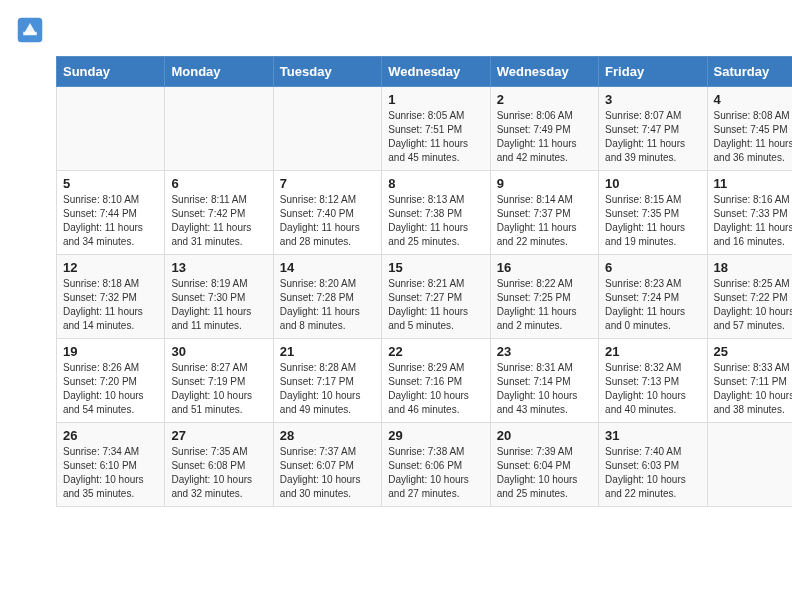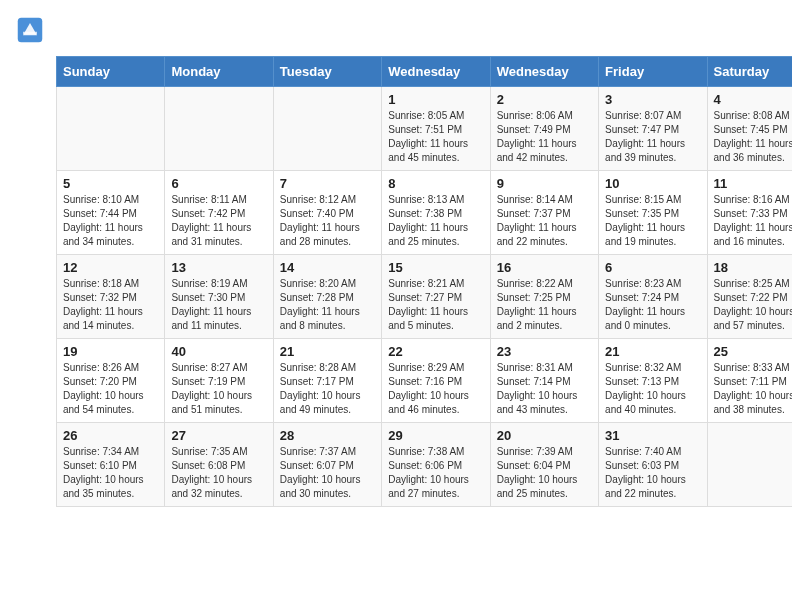--- a/index.html
+++ b/index.html
@@ -208,21 +208,21 @@
           <span class="day-num">18</span>
           <div class="cell-info">Sunrise: 8:25 AM<br>Sunset: 7:22 PM<br>Daylight: 10 hours and 57 minutes.</div>
         </td>
       </tr>
       <tr>
         <td>
           <span class="day-num">19</span>
           <div class="cell-info">Sunrise: 8:26 AM<br>Sunset: 7:20 PM<br>Daylight: 10 hours and 54 minutes.</div>
         </td>
         <td>
-          <span class="day-num">40</span>
+          <span class="day-num">30</span>
           <div class="cell-info">Sunrise: 8:27 AM<br>Sunset: 7:19 PM<br>Daylight: 10 hours and 51 minutes.</div>
         </td>
         <td>
           <span class="day-num">21</span>
           <div class="cell-info">Sunrise: 8:28 AM<br>Sunset: 7:17 PM<br>Daylight: 10 hours and 49 minutes.</div>
         </td>
         <td>
           <span class="day-num">22</span>
           <div class="cell-info">Sunrise: 8:29 AM<br>Sunset: 7:16 PM<br>Daylight: 10 hours and 46 minutes.</div>
         </td>

